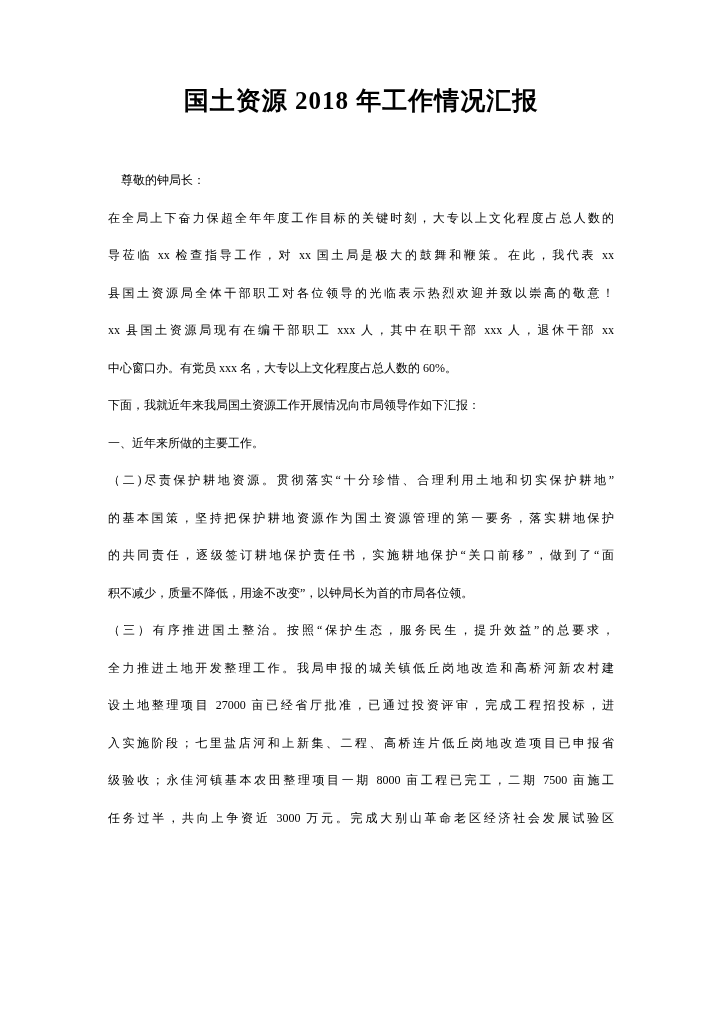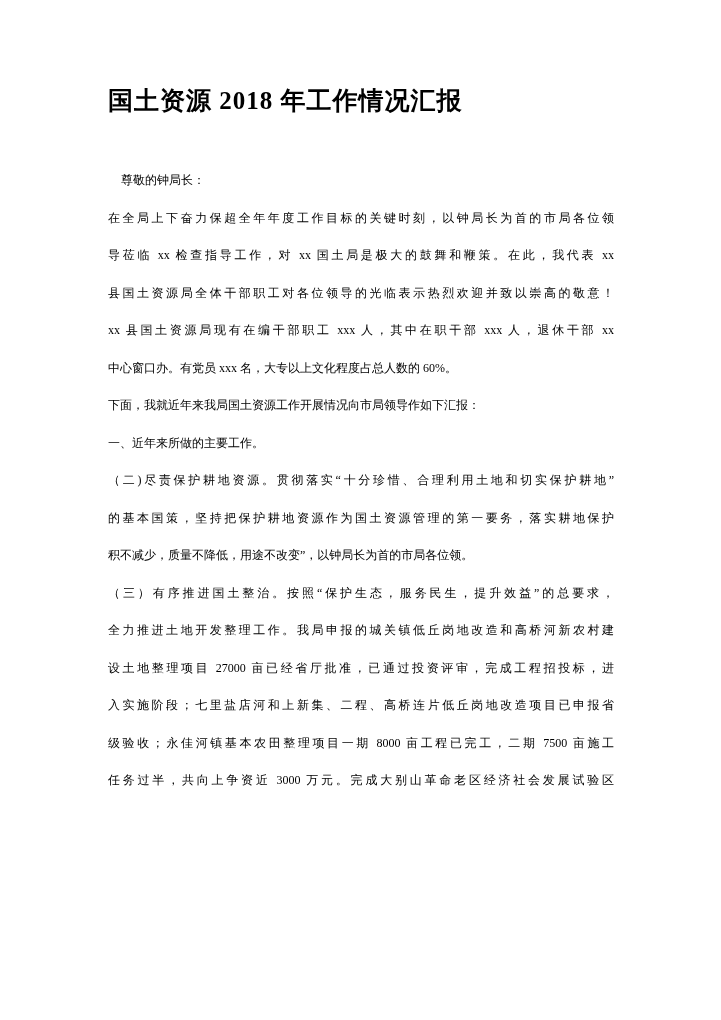--- a/index.html
+++ b/index.html
@@ -16,21 +16,21 @@
     font-family: "Liberation Serif", "DejaVu Serif", serif;
     box-sizing: border-box;
     padding: 84px 107px 0 108px;
     overflow: hidden;
   }
   .doc-title {
     margin: 0 0 44px 0;
     font-size: 25px;
     font-weight: bold;
     line-height: 34px;
-    text-align: left;
+    text-align: center;
     letter-spacing: 1px;
     white-space: nowrap;
   }
   .doc-body {
     width: 506px;
   }
   .para {
     margin: 0;
     padding: 0;
   }
@@ -63,38 +63,39 @@
 
   <h1 class="doc-title">国土资源 2018 年工作情况汇报</h1>
 
   <div class="doc-body">
 
     <div class="para">
       <div class="line end salutation">尊敬的钟局长：</div>
     </div>
 
     <div class="para">
-      <div class="line just">在全局上下奋力保超全年年度工作目标的关键时刻，以钟局长为首的市局各位领</div>
+      <div class="line just">在全局上下奋力保超全年年度工作目标的关键时刻，大专以上文化程度占总人数的</div>
       <div class="line just">导莅临 xx 检查指导工作，对 xx 国土局是极大的鼓舞和鞭策。在此，我代表 xx</div>
       <div class="line just">县国土资源局全体干部职工对各位领导的光临表示热烈欢迎并致以崇高的敬意！</div>
       <div class="line just">xx 县国土资源局现有在编干部职工 xxx 人，其中在职干部 xxx 人，退休干部 xx</div>
       <div class="line end">中心窗口办。有党员 xxx 名，大专以上文化程度占总人数的 60%。</div>
     </div>
 
     <div class="para">
       <div class="line end">下面，我就近年来我局国土资源工作开展情况向市局领导作如下汇报：</div>
     </div>
 
     <div class="para">
       <div class="line end">一、近年来所做的主要工作。</div>
     </div>
 
     <div class="para">
       <div class="line just">（二)尽责保护耕地资源。贯彻落实“十分珍惜、合理利用土地和切实保护耕地”</div>
       <div class="line just">的基本国策，坚持把保护耕地资源作为国土资源管理的第一要务，落实耕地保护</div>
+      <div class="line just">的共同责任，逐级签订耕地保护责任书，实施耕地保护“关口前移”，做到了“面</div>
       <div class="line end">积不减少，质量不降低，用途不改变”，以钟局长为首的市局各位领。</div>
     </div>
 
     <div class="para">
       <div class="line just">（三）有序推进国土整治。按照“保护生态，服务民生，提升效益”的总要求，</div>
       <div class="line just">全力推进土地开发整理工作。我局申报的城关镇低丘岗地改造和高桥河新农村建</div>
       <div class="line just">设土地整理项目 27000 亩已经省厅批准，已通过投资评审，完成工程招投标，进</div>
       <div class="line just">入实施阶段；七里盐店河和上新集、二程、高桥连片低丘岗地改造项目已申报省</div>
       <div class="line just">级验收；永佳河镇基本农田整理项目一期 8000 亩工程已完工，二期 7500 亩施工</div>
       <div class="line just">任务过半，共向上争资近 3000 万元。完成大别山革命老区经济社会发展试验区</div>

